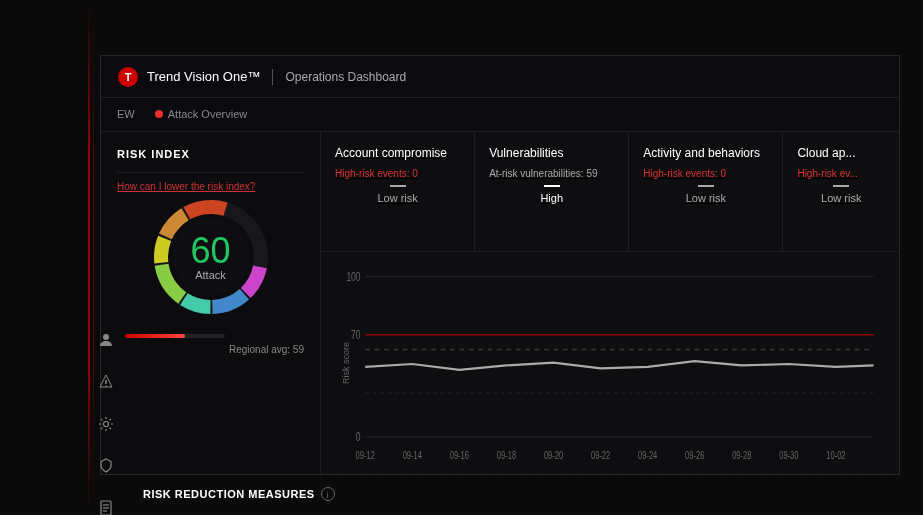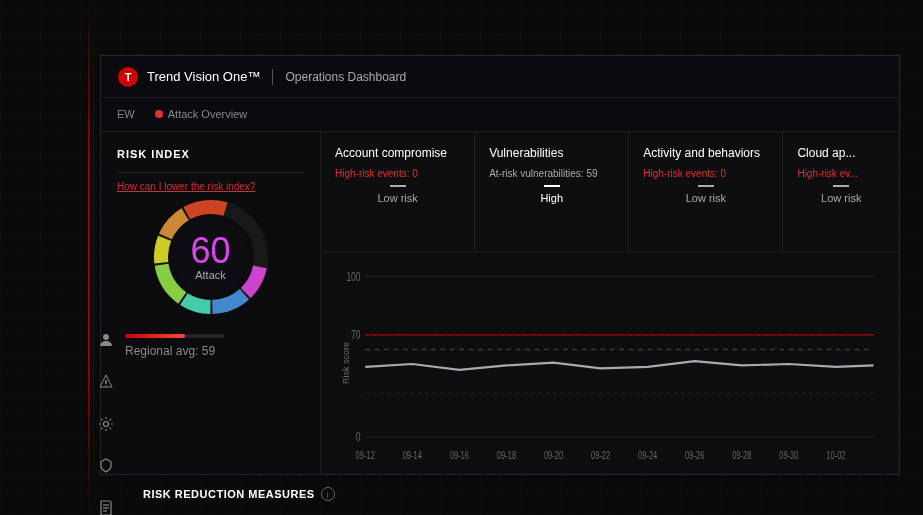--- a/index.html
+++ b/index.html
@@ -181,21 +181,21 @@
 
     .donut-center {
       position: absolute;
       top: 50%;
       left: 50%;
       transform: translate(-50%, -50%);
       text-align: center;
     }
 
     .risk-score {
-      color: #d946ef;
+      color: #22c55e;
       font-size: 36px;
       font-weight: 300;
       line-height: 1;
     }
 
     .risk-level {
       color: #aaaaaa;
       font-size: 11px;
     }
 
@@ -205,22 +205,23 @@
     }
 
     .risk-time {
       color: #ffffff;
       font-size: 11px;
       margin-bottom: 2px;
     }
 
     .risk-avg {
       color: #888888;
-      font-size: 12px;
+      font-size: 10px;
       margin-bottom: 14px;
+      text-align: right;
     }
 
     .risk-bar {
       width: 100px;
       height: 4px;
       background: rgba(255,255,255,0.1);
       border-radius: 2px;
       overflow: hidden;
       margin-bottom: 6px;
     }
@@ -237,20 +238,21 @@
       flex: 1;
       display: flex;
       flex-direction: column;
     }
 
     
     .cards-row {
       display: flex;
       height: 120px;
       border-bottom: 1px solid rgba(255,255,255,0.06);
+      text-decoration: underline;
     }
 
     .risk-card {
       flex: 1;
       border-right: 1px solid rgba(255,255,255,0.07);
       padding: 14px 14px 10px;
       cursor: pointer;
       position: relative;
       overflow: hidden;
     }

